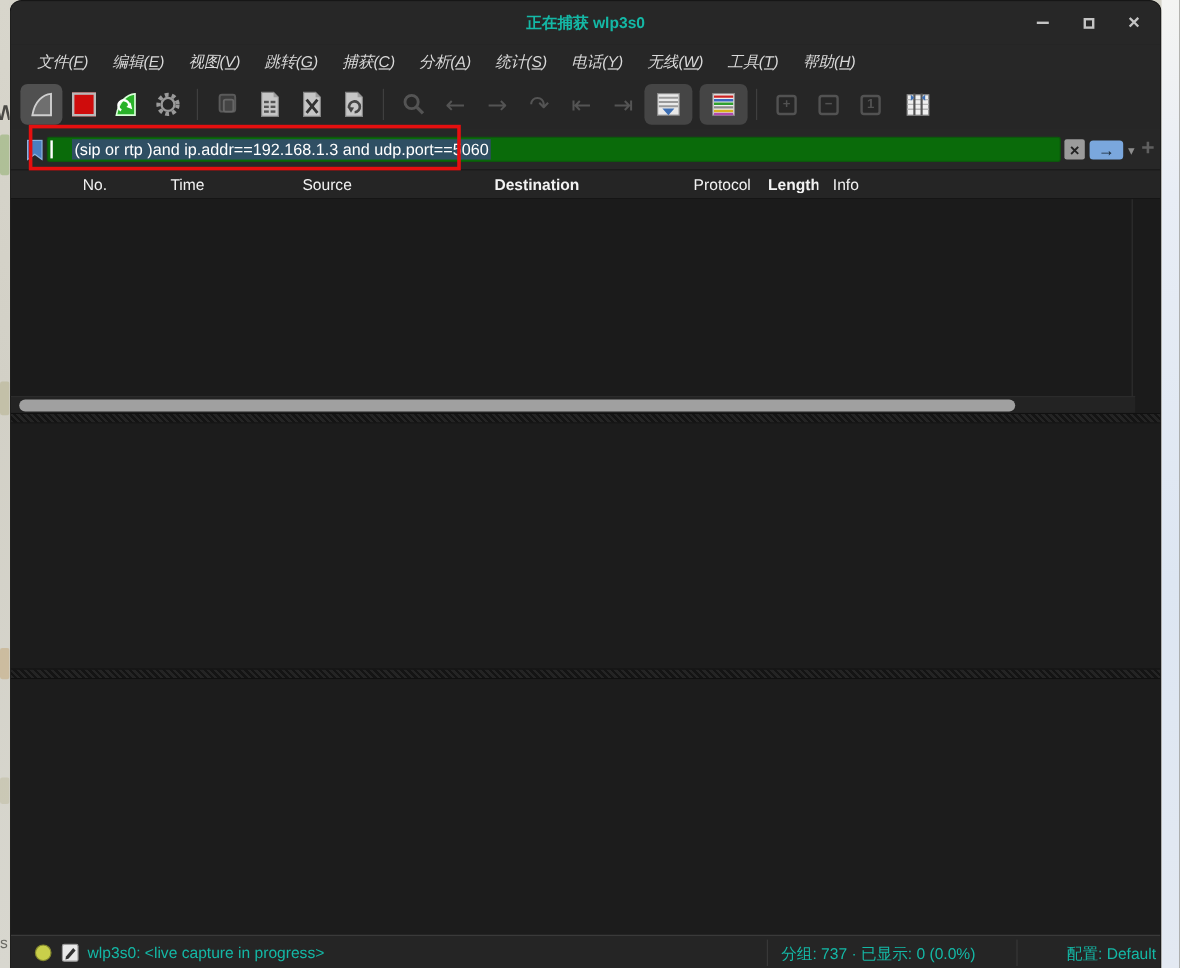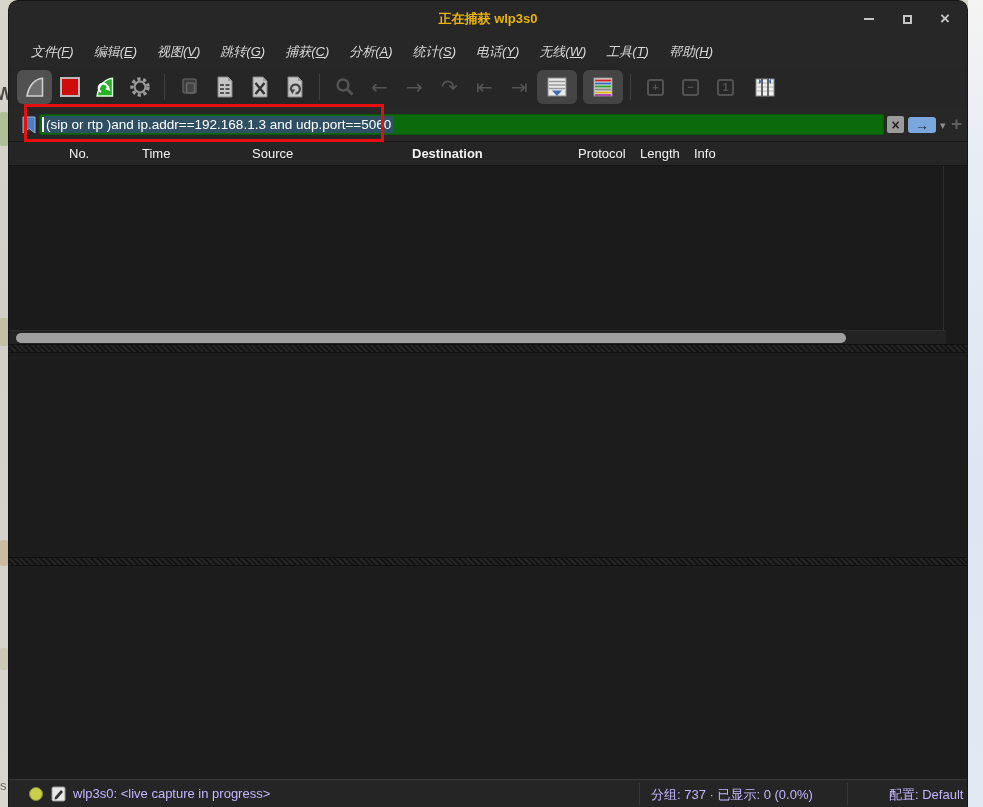--- a/index.html
+++ b/index.html
@@ -27,21 +27,21 @@
     position: absolute; left: 8px; top: 0; width: 960px; height: 807px;
     background: #272727; border-radius: 10px 10px 0 0;
     border: 1px solid #161616; border-bottom: none;
     display: flex; flex-direction: column; z-index: 1; overflow: hidden;
   }
   
   .titlebar { height: 36px; flex: 0 0 36px; position: relative;
     display: flex; align-items: center; justify-content: center;
     background: #272727;
   }
-  .titlebar .title { color: #eab308; font-size: 13px; font-weight: 700; }
+  .titlebar .title { color: #14b8a6; font-size: 13px; font-weight: 700; }
   .win-controls { position: absolute; right: 14px; top: 0; height: 36px; display: flex; align-items: center; gap: 22px; }
   .wc-btn { width: 16px; height: 16px; display: flex; align-items: center; justify-content: center; color: #c4c4c4; cursor: default; }
   .wc-min-bar { width: 10px; height: 2px; background: #c4c4c4; }
   .wc-max-box { width: 9px; height: 9px; border: 2px solid #c4c4c4; }
   .wc-close { font-size: 17px; font-weight: 700; line-height: 16px; }
   
   .menubar { height: 30px; flex: 0 0 30px; display: flex; align-items: center; padding-left: 12px; background: #272727; }
   .menu-item { color: #d9d9d9; font-size: 13px; padding: 3px 10px; border-radius: 3px; white-space: nowrap; font-style: italic; }
   .menu-item .mn { text-decoration: underline; }
   
@@ -53,21 +53,21 @@
   .stop-square { width: 20px; height: 20px; background: #cf0c0c; border: 2px solid #b9b9b9; }
   .nav-glyph { font-family: "DejaVu Sans", sans-serif; font-size: 20px; color: #545454; line-height: 1; }
   .zoom-box { width: 17px; height: 17px; border: 2px solid #525252; border-radius: 3px; color: #525252;
     font-size: 11px; font-weight: 700; display: flex; align-items: center; justify-content: center; }
   
   .filterbar { height: 35px; flex: 0 0 35px; position: relative; background: #272727; border-bottom: 1px solid #1a1a1a; }
   .bookmark { position: absolute; left: 12px; top: 9px; }
   .filter-input {
     position: absolute; left: 30px; top: 7px; width: 845px; height: 21px;
     background: #0a6b0a; border: 1px solid #0c570c; border-radius: 2px;
-    display: flex; align-items: center; padding-left: 2px; overflow: hidden;
+    display: flex; align-items: center; padding-left: 2px; overflow: hidden; gap: 16px;
   }
   .filter-caret { width: 2px; height: 15px; background: #ffffff; flex: 0 0 2px; }
   .filter-text {
     color: #ffffff; font-size: 13.5px; background: #2f4f63; padding: 1px 2px; white-space: nowrap;
   }
   .filter-clear { position: absolute; left: 878px; top: 9px; width: 17px; height: 17px; background: #9b9b9b;
     border-radius: 2px; color: #222; font-size: 14px; font-weight: 700; display: flex; align-items: center; justify-content: center; }
   .filter-apply { position: absolute; left: 899px; top: 10px; width: 28px; height: 16px; background: #7aa7dd;
     border-radius: 3px; color: #14222e; font-size: 14px; font-weight: 700; display: flex; align-items: center; justify-content: center; line-height: 1; }
   .filter-dd { position: absolute; left: 931px; top: 12px; color: #8d8d8d; font-size: 11px; font-family: "DejaVu Sans", sans-serif; }
@@ -75,34 +75,34 @@
   
   .annotation {
     position: absolute; left: 15px; top: 103px; width: 360px; height: 38px;
     border: 3px solid #e50f0f; z-index: 50; pointer-events: none;
   }
   
   .pl-header { height: 24px; flex: 0 0 24px; display: flex; align-items: center; background: #252525;
     border-bottom: 1px solid #151515; color: #f2f2f2; font-size: 13px; padding-left: 48px; }
   .pl-header .col { padding-left: 12px; white-space: nowrap; overflow: hidden; flex: 0 0 auto; }
   .c0 { width: 73px; } .c1 { width: 110px; } .c2 { width: 160px; } .c3 { width: 166px; font-weight: bold; }
-  .c4 { width: 62px; } .c5 { width: 54px; } .c6 { flex: 1 1 auto !important; }
+  .c4 { width: 62px; } .c5 { width: 54px; font-weight: bold; } .c6 { flex: 1 1 auto !important; }
   
   .packet-list { flex: 0 0 178px; background: #1b1b1b; position: relative; }
   .v-gutter { position: absolute; right: 23px; top: 0; width: 1px; height: 164px; background: #2e2e2e; }
   .hscroll-track { position: absolute; left: 0; bottom: 0; width: 937px; height: 14px; background: #232323; border-top: 1px solid #2b2b2b; }
   .hscroll-thumb { position: absolute; left: 7px; top: 2px; width: 830px; height: 10px; background: #a0a0a0; border-radius: 5px; }
   .splitter { flex: 0 0 9px; background:
     repeating-linear-gradient(45deg, #242424 0 2px, #141414 2px 4px);
     border-top: 1px solid #101010; border-bottom: 1px solid #101010; }
   .detail-pane { flex: 0 0 204px; background: #1c1c1c; }
   .bytes-pane { flex: 1 1 auto; background: #1c1c1c; }
   
   .statusbar { height: 28px; flex: 0 0 28px; position: relative; background: #252525;
-    border-top: 1px solid #3a3a3a; color: #c4b5fd; font-size: 13px; }
+    border-top: 1px solid #3a3a3a; color: #14b8a6; font-size: 13px; }
   .expert-dot { position: absolute; left: 20px; top: 7px; width: 14px; height: 14px; border-radius: 50%;
     background: #c9cf4a; border: 1px solid #84882e; }
   .note-icon { position: absolute; left: 42px; top: 6px; }
   .status-capture { position: absolute; left: 64px; top: 6px; white-space: nowrap; }
   .status-sep { position: absolute; top: 3px; width: 1px; height: 22px; background: #383838; }
   .sep-a { left: 630px; } .sep-b { left: 838px; }
   .status-packets { position: absolute; left: 642px; top: 6px; white-space: nowrap; }
   .status-profile { position: absolute; left: 880px; top: 6px; white-space: nowrap; }
   svg { display: block; }
 </style>

